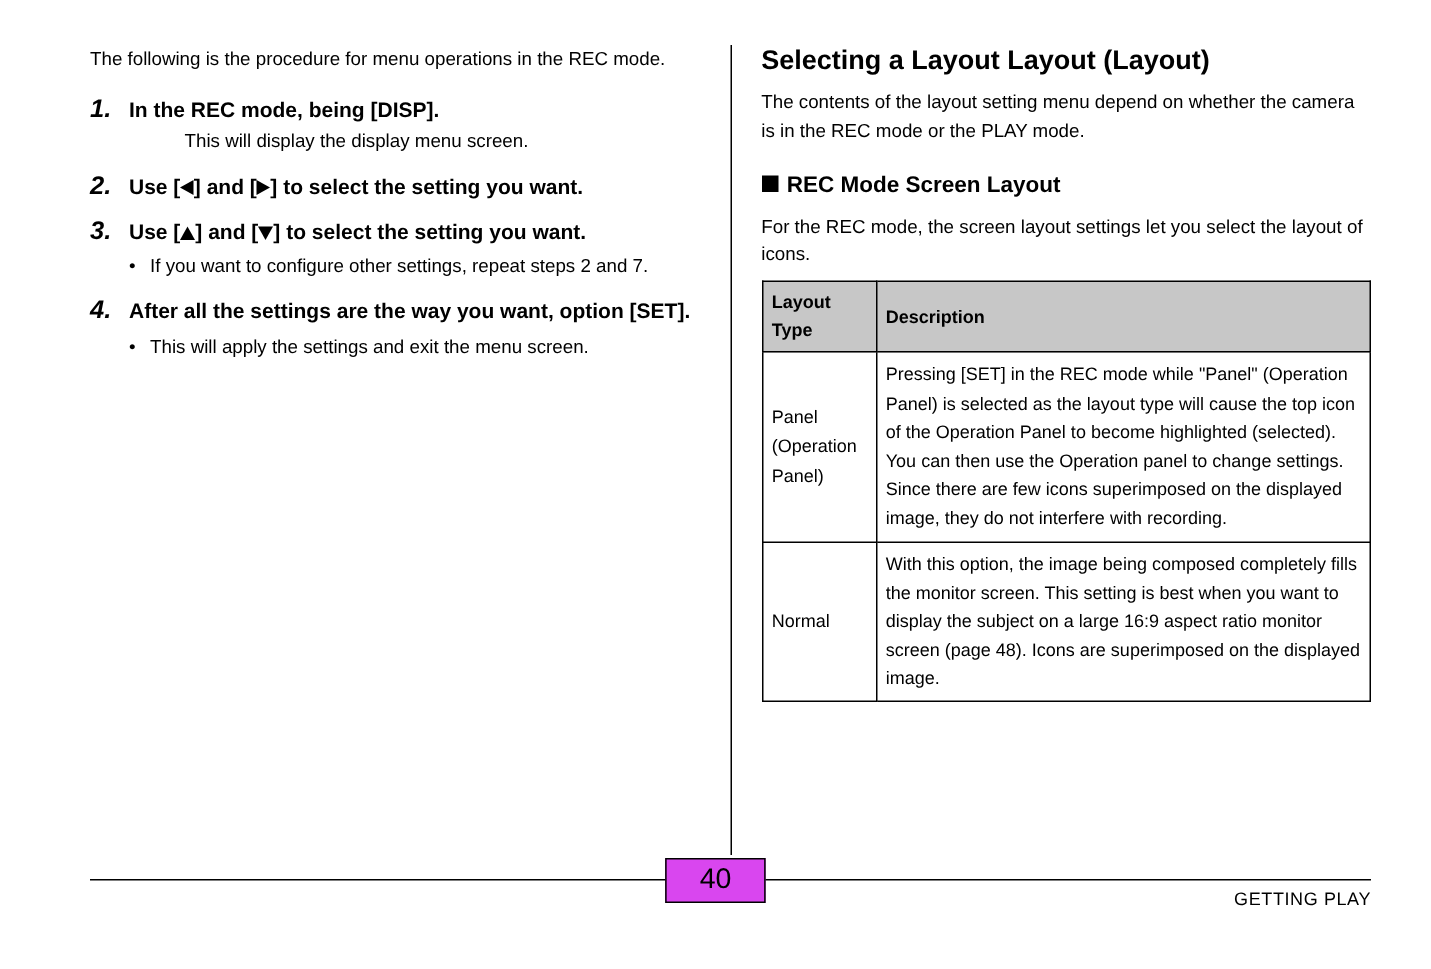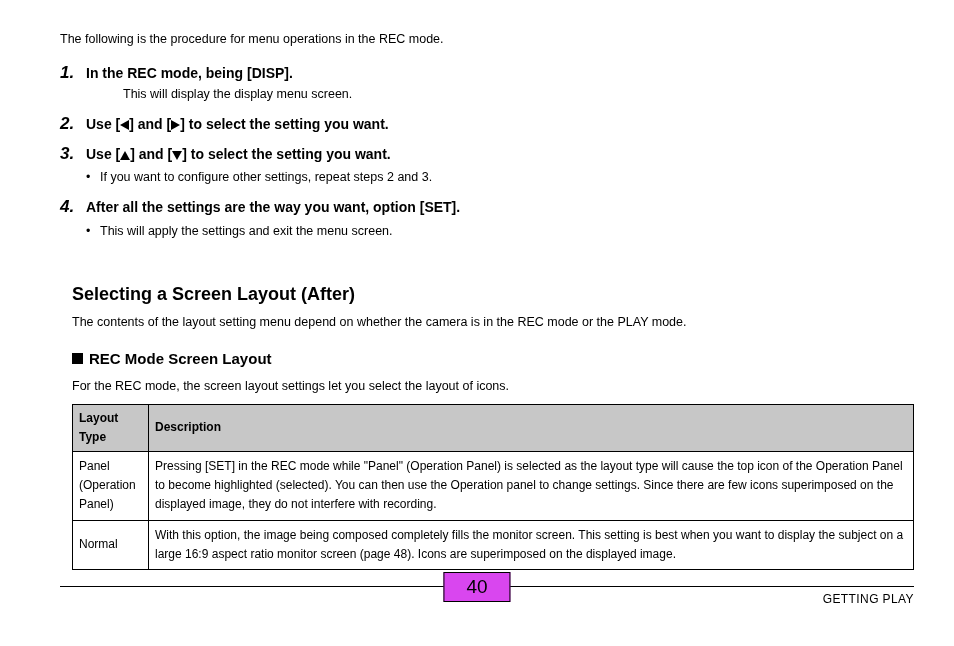--- a/index.html
+++ b/index.html
@@ -10,21 +10,20 @@
     height: 646px;
     font-family: Arial, Helvetica, sans-serif;
     color: #000;
     background: #fff;
     position: relative;
   }
   .page {
     display: flex;
     padding: 30px 40px 0 60px;
     height: 570px;
-    flex-direction: column;
   }
   .col {
     flex: 1;
     padding: 0 12px;
   }
   .col-left { padding-left: 0; }
   .col-right { padding-right: 0; }
   .divider {
     width: 1px;
     background: #000;
@@ -168,41 +167,41 @@
     </div>
 
     <div class="step">
       <div class="step-num">3.</div>
       <div class="step-body">
         <div class="step-title">
           <span>Use [</span><span class="tri tri-up"></span><span>] and [</span><span class="tri tri-down"></span><span>] to select the setting you want.</span>
         </div>
         <div class="bullet">
           <span class="dot">•</span>
-          <span>If you want to configure other settings, repeat steps 2 and 3.</span>
+          <span>If you want to configure other settings, repeat steps 2 and 7.</span>
         </div>
       </div>
     </div>
 
     <div class="step">
       <div class="step-num">4.</div>
       <div class="step-body">
         <div class="step-title">After all the settings are the way you want, option [SET].</div>
         <div class="bullet">
           <span class="dot">•</span>
           <span>This will apply the settings and exit the menu screen.</span>
         </div>
       </div>
     </div>
   </div>
 
   <div class="divider"></div>
 
   <div class="col col-right">
-    <h2 class="section">Selecting a Screen Layout (After)</h2>
+    <h2 class="section">Selecting a Layout Layout (Layout)</h2>
     <div class="sub-intro">The contents of the layout setting menu depend on whether the camera is in the REC mode or the PLAY mode.</div>
 
     <div class="subhead">
       <span class="sq"></span><span>REC Mode Screen Layout</span>
     </div>
     <div class="sub-intro" style="margin-bottom:8px">For the REC mode, the screen layout settings let you select the layout of icons.</div>
 
     <table class="layout">
       <tbody>
           <tr>

